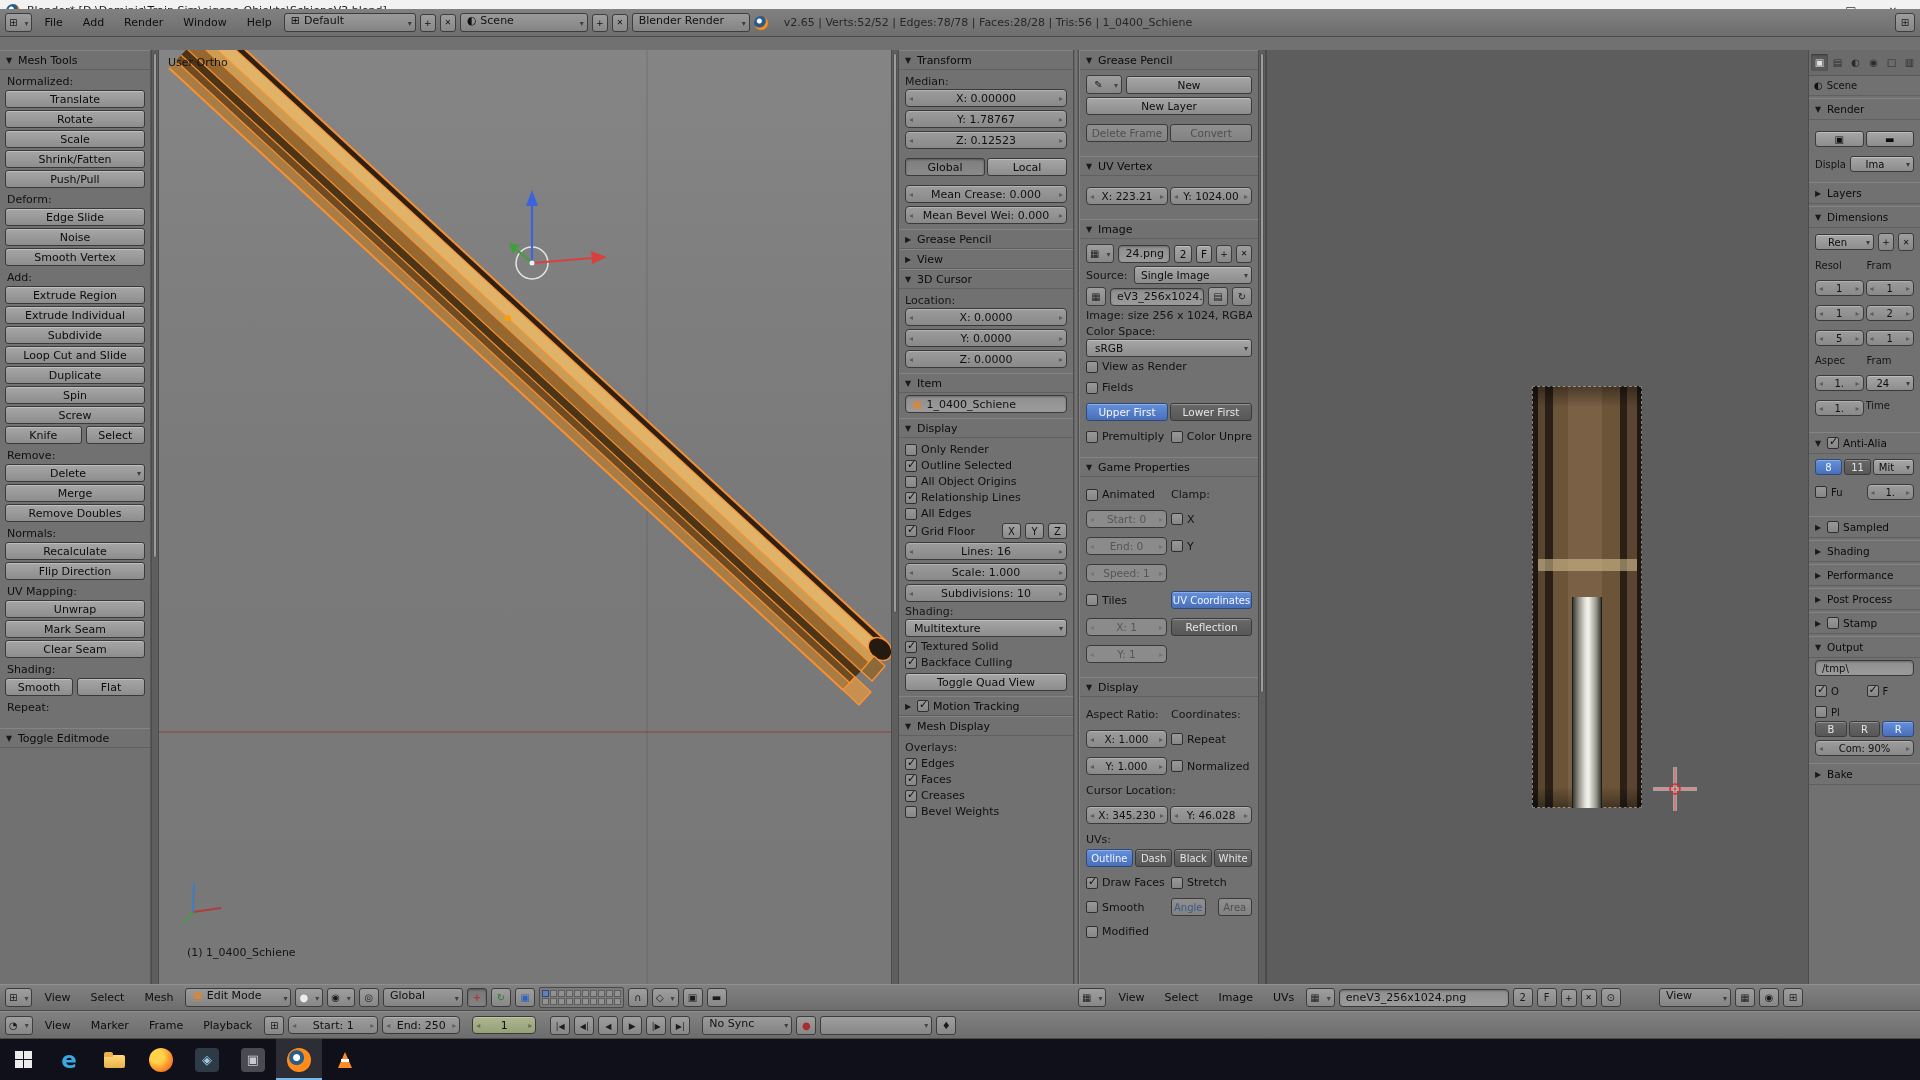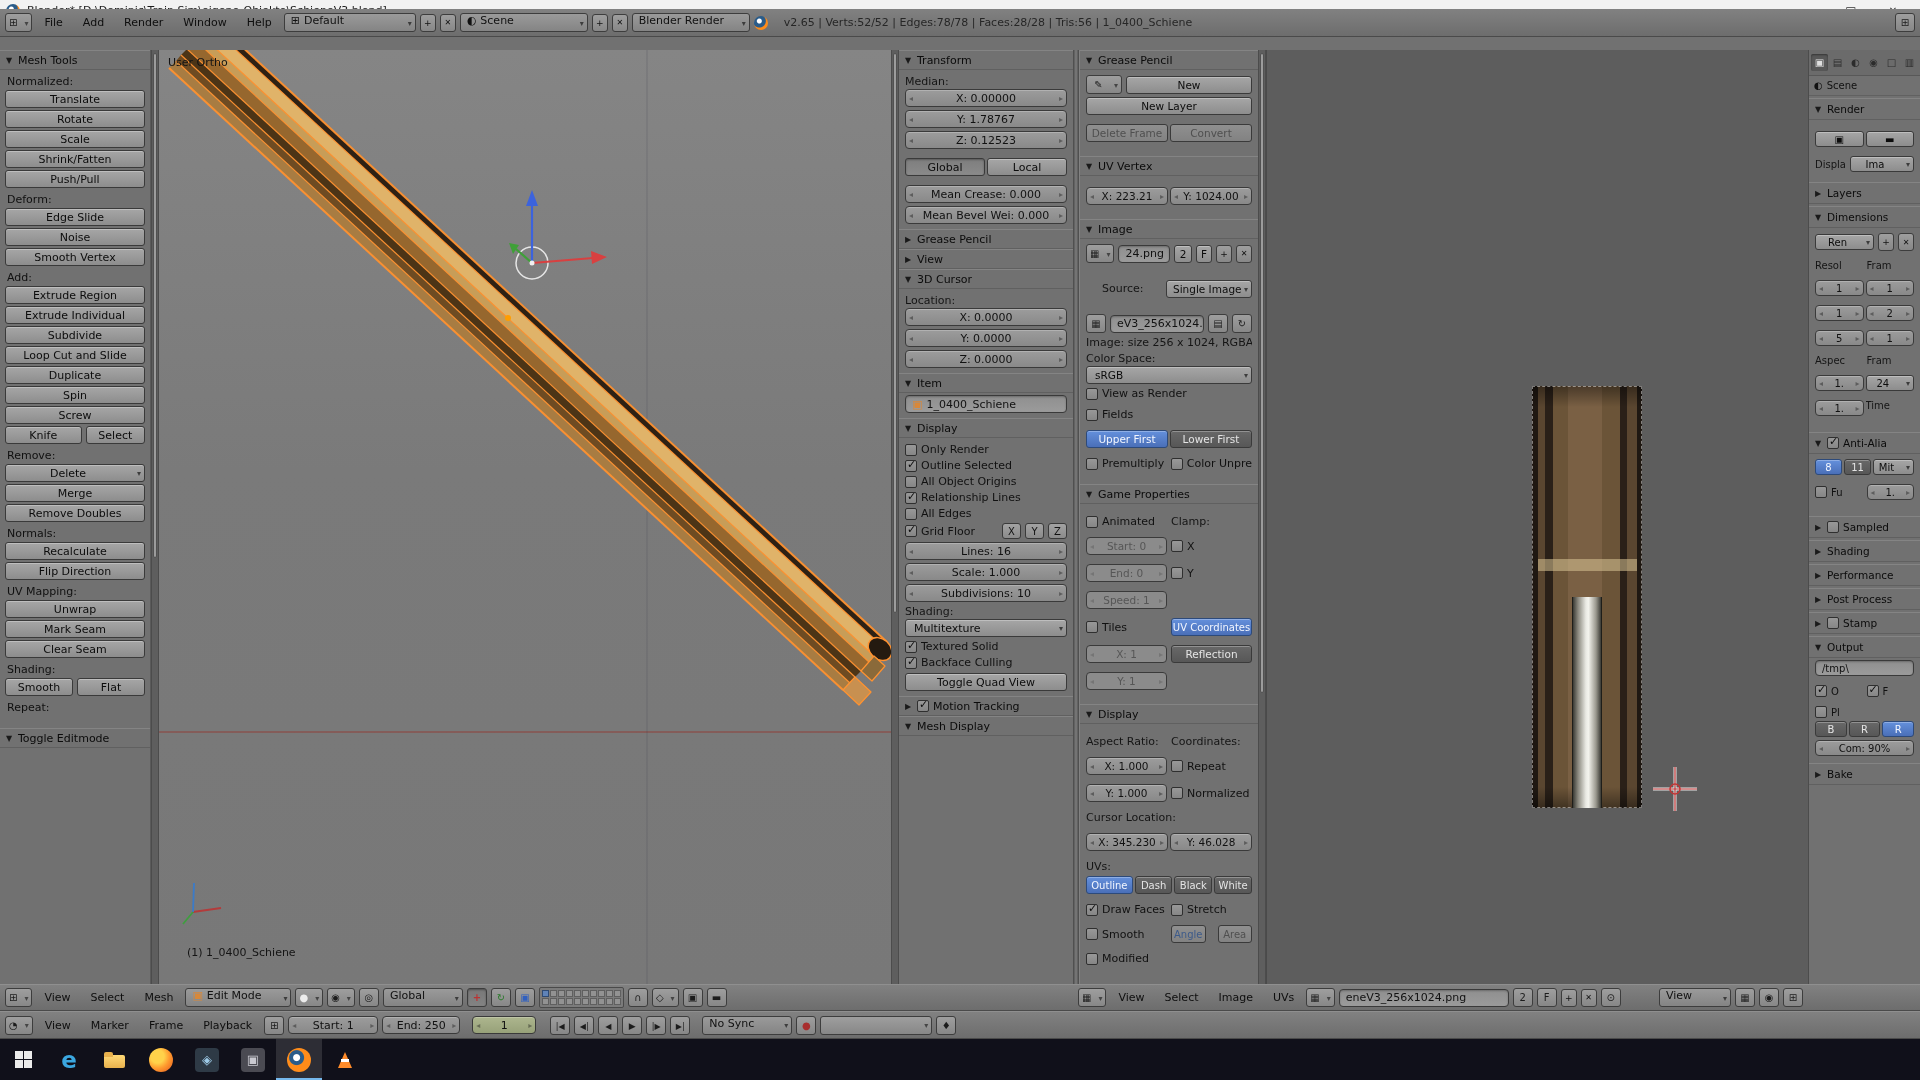--- a/index.html
+++ b/index.html
@@ -396,20 +396,39 @@
   </div>
   <div class="ph">
       <span class="tri i-tr"></span>
       <span class="chk on"></span>
       <span>Motion Tracking</span>
     </div>
   <div class="ph">
       <span class="tri i-td"></span>
       <span>Mesh Display</span>
     </div>
+  <div class="pbody">
+    <span class="plbl">Overlays:</span>
+    <div class="row">
+        <span class="chk on"></span>
+        <span class="cl">Edges</span>
+      </div>
+    <div class="row">
+        <span class="chk on"></span>
+        <span class="cl">Faces</span>
+      </div>
+    <div class="row">
+        <span class="chk on"></span>
+        <span class="cl">Creases</span>
+      </div>
+    <div class="row">
+        <span class="chk"></span>
+        <span class="cl">Bevel Weights</span>
+      </div>
+  </div>
 </div>
 <div id="split1"></div>
 
 <div id="uvpanel">
   <div class="ph">
       <span class="tri i-td"></span>
       <span>Grease Pencil</span>
     </div>
   <div class="pbody">
     <div class="row">
@@ -453,21 +472,21 @@
       <div class="btn" style="width:18px">
           <span>2</span>
         </div>
       <div class="btn" style="width:16px">
           <span>F</span>
         </div>
       <span class="mini i-plus"></span>
       <span class="mini i-x"></span>
     </div>
     <div class="row">
-        <span class="plbl" style="width:44px;margin:16px">Source:</span>
+        <span class="plbl" style="width:44px;margin:0">Source:</span>
       <div class="btn dd grow" style="justify-content:flex-start;padding-left:6px">
           <span>Single Image</span>
         </div>
       </div>
     <div class="row">
       <span class="icbtn">
           <i class="i-img"></i>
         </span>
       <div class="tf grow">
           <span>eV3_256x1024.png</span>

